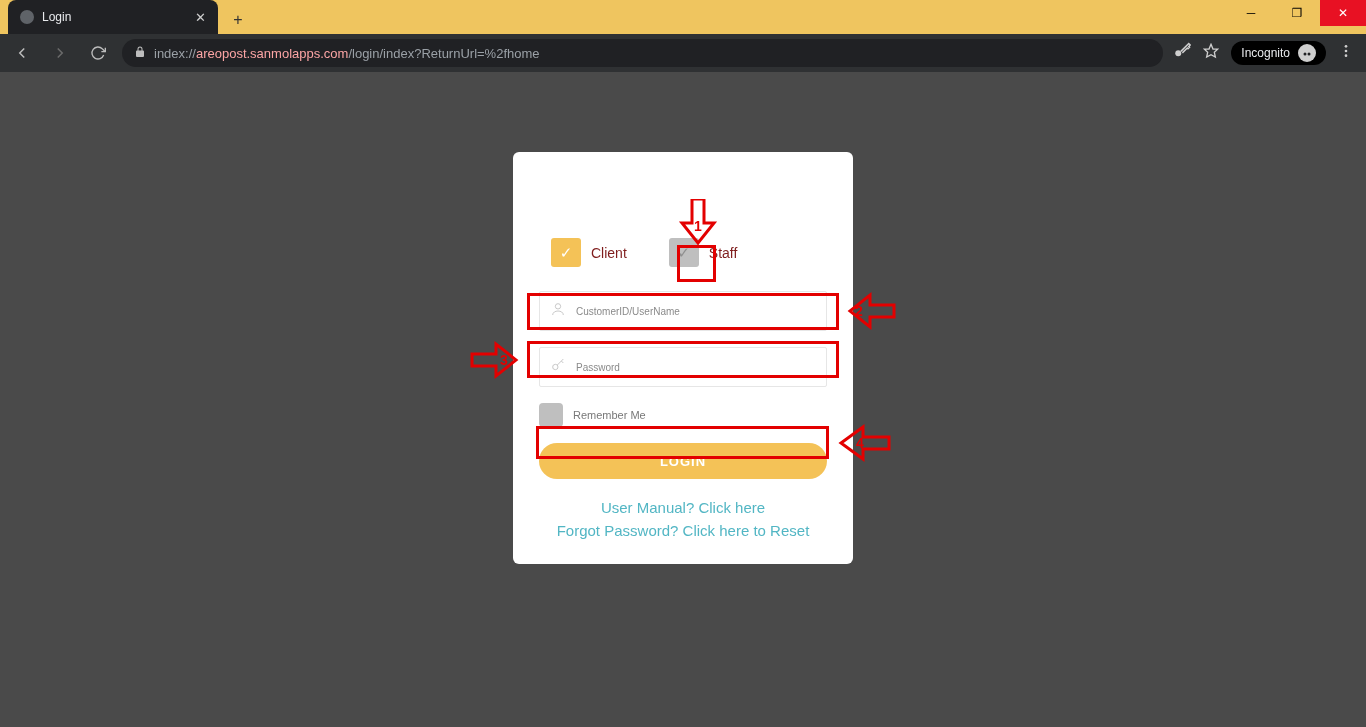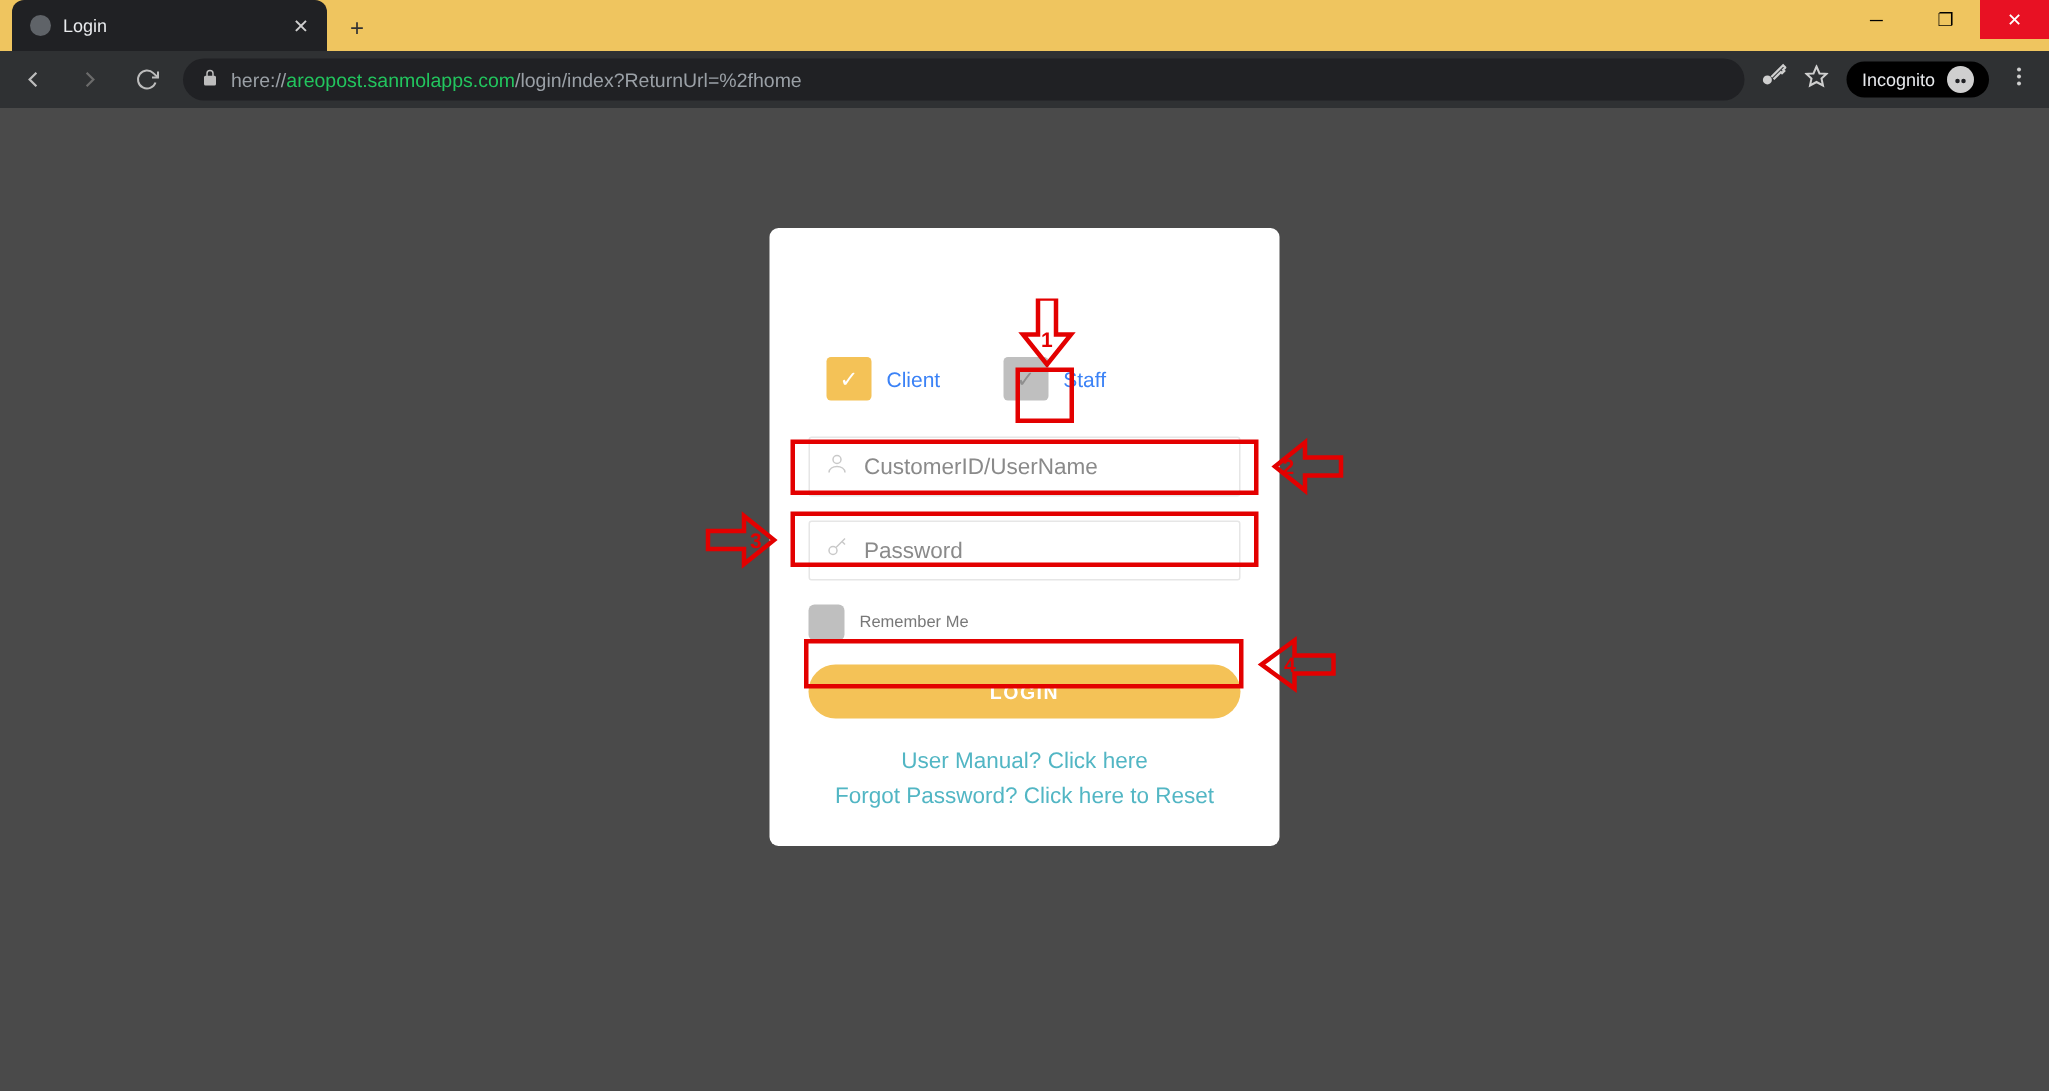--- a/index.html
+++ b/index.html
@@ -76,21 +76,21 @@
     height: 28px;
     display: flex;
     align-items: center;
     padding: 0 12px;
     color: #bdbdbd;
     font-size: 13px;
     gap: 8px;
   }
   .url-pill .lock { color: #bdbdbd; }
   .url-pill .proto { color: #9aa0a6; }
-  .url-pill .domain { color: #22c55e; }
+  .url-pill .domain { color: #fca5a5; }
   .url-pill .path { color: #9aa0a6; }
   .addr-right {
     display: flex; align-items: center; gap: 12px; color:#cfcfcf;
     padding-right:4px;
   }
   .incognito-pill {
     display: flex; align-items: center; gap: 8px;
     background: #000000; border-radius: 14px; padding: 3px 10px; color:#e8eaed;
     font-size: 12px;
   }
@@ -125,35 +125,35 @@
   .chk {
     width: 30px; height: 29px;
     border-radius: 3px;
     display: flex; align-items: center; justify-content: center;
     color: #fff;
     font-size: 15px;
     cursor: pointer;
   }
   .chk.active { background: #f4c257; }
   .chk.inactive { background: #bfbfbf; }
-  .type-label { color: #3b82f6; font-size: 14px; margin-right: 32px; }
+  .type-label { color: #7f1d1d; font-size: 14px; margin-right: 32px; }
   .type-label.last { margin-right: 0; }
 
   .field {
     display: flex; align-items: center;
     border: 1px solid #e6e6e6;
     height: 40px;
     border-radius: 2px;
     margin-bottom: 16px;
     padding: 0 10px;
     gap: 10px;
   }
   .field svg { color: #c9c9c9; }
   .field input {
-    border: none; outline: none; flex:1; font-size: 15px; color:#6f6f6f;
+    border: none; outline: none; flex:1; font-size: 10px; color:#6f6f6f;
     background: transparent;
   }
   .field input::placeholder { color:#8a8a8a; font-weight: 300; }
 
   .remember-row {
     display:flex; align-items:center; gap:10px;
     margin: 6px 0 16px;
   }
   .remember-box {
     width: 24px; height:24px; border-radius:4px; background:#bfbfbf; cursor:pointer;
@@ -239,21 +239,21 @@
         <path d="M20.49 15a9 9 0 1 1-2.12-9.36L23 10"></path>
       </svg>
   </div>
   <div class="url-pill">
     <span class="lock">
       <svg width="12" height="12" viewBox="0 0 24 24" fill="currentColor">
           <path d="M12 1a5 5 0 0 0-5 5v3H6a2 2 0 0 0-2 2v9a2 2 0 0 0 2 2h12a2 2 0 0 0 2-2v-9a2 2 0 0 0-2-2h-1V6a5 5 0 0 0-5-5zm-3 5a3 3 0 1 1 6 0v3H9z"></path>
         </svg>
     </span>
     <span>
-      <span class="proto">here://</span><span class="domain">areopost.sanmolapps.com</span><span class="path">/login/index?ReturnUrl=%2fhome</span>
+      <span class="proto">index://</span><span class="domain">areopost.sanmolapps.com</span><span class="path">/login/index?ReturnUrl=%2fhome</span>
     </span>
   </div>
   <div class="addr-right">
     <span style="cursor:pointer;">
       <svg width="18" height="18" viewBox="0 0 24 24" fill="currentColor">
           <circle cx="7" cy="15" r="4"></circle>
           <path d="M10.5 12.5 L21 2 l2 2 -2 2 1 1 -2 2 -1 -1 -6.5 6.5" stroke="currentColor" stroke-width="2" fill="none"></path>
         </svg>
     </span>
     <span style="cursor:pointer;">

